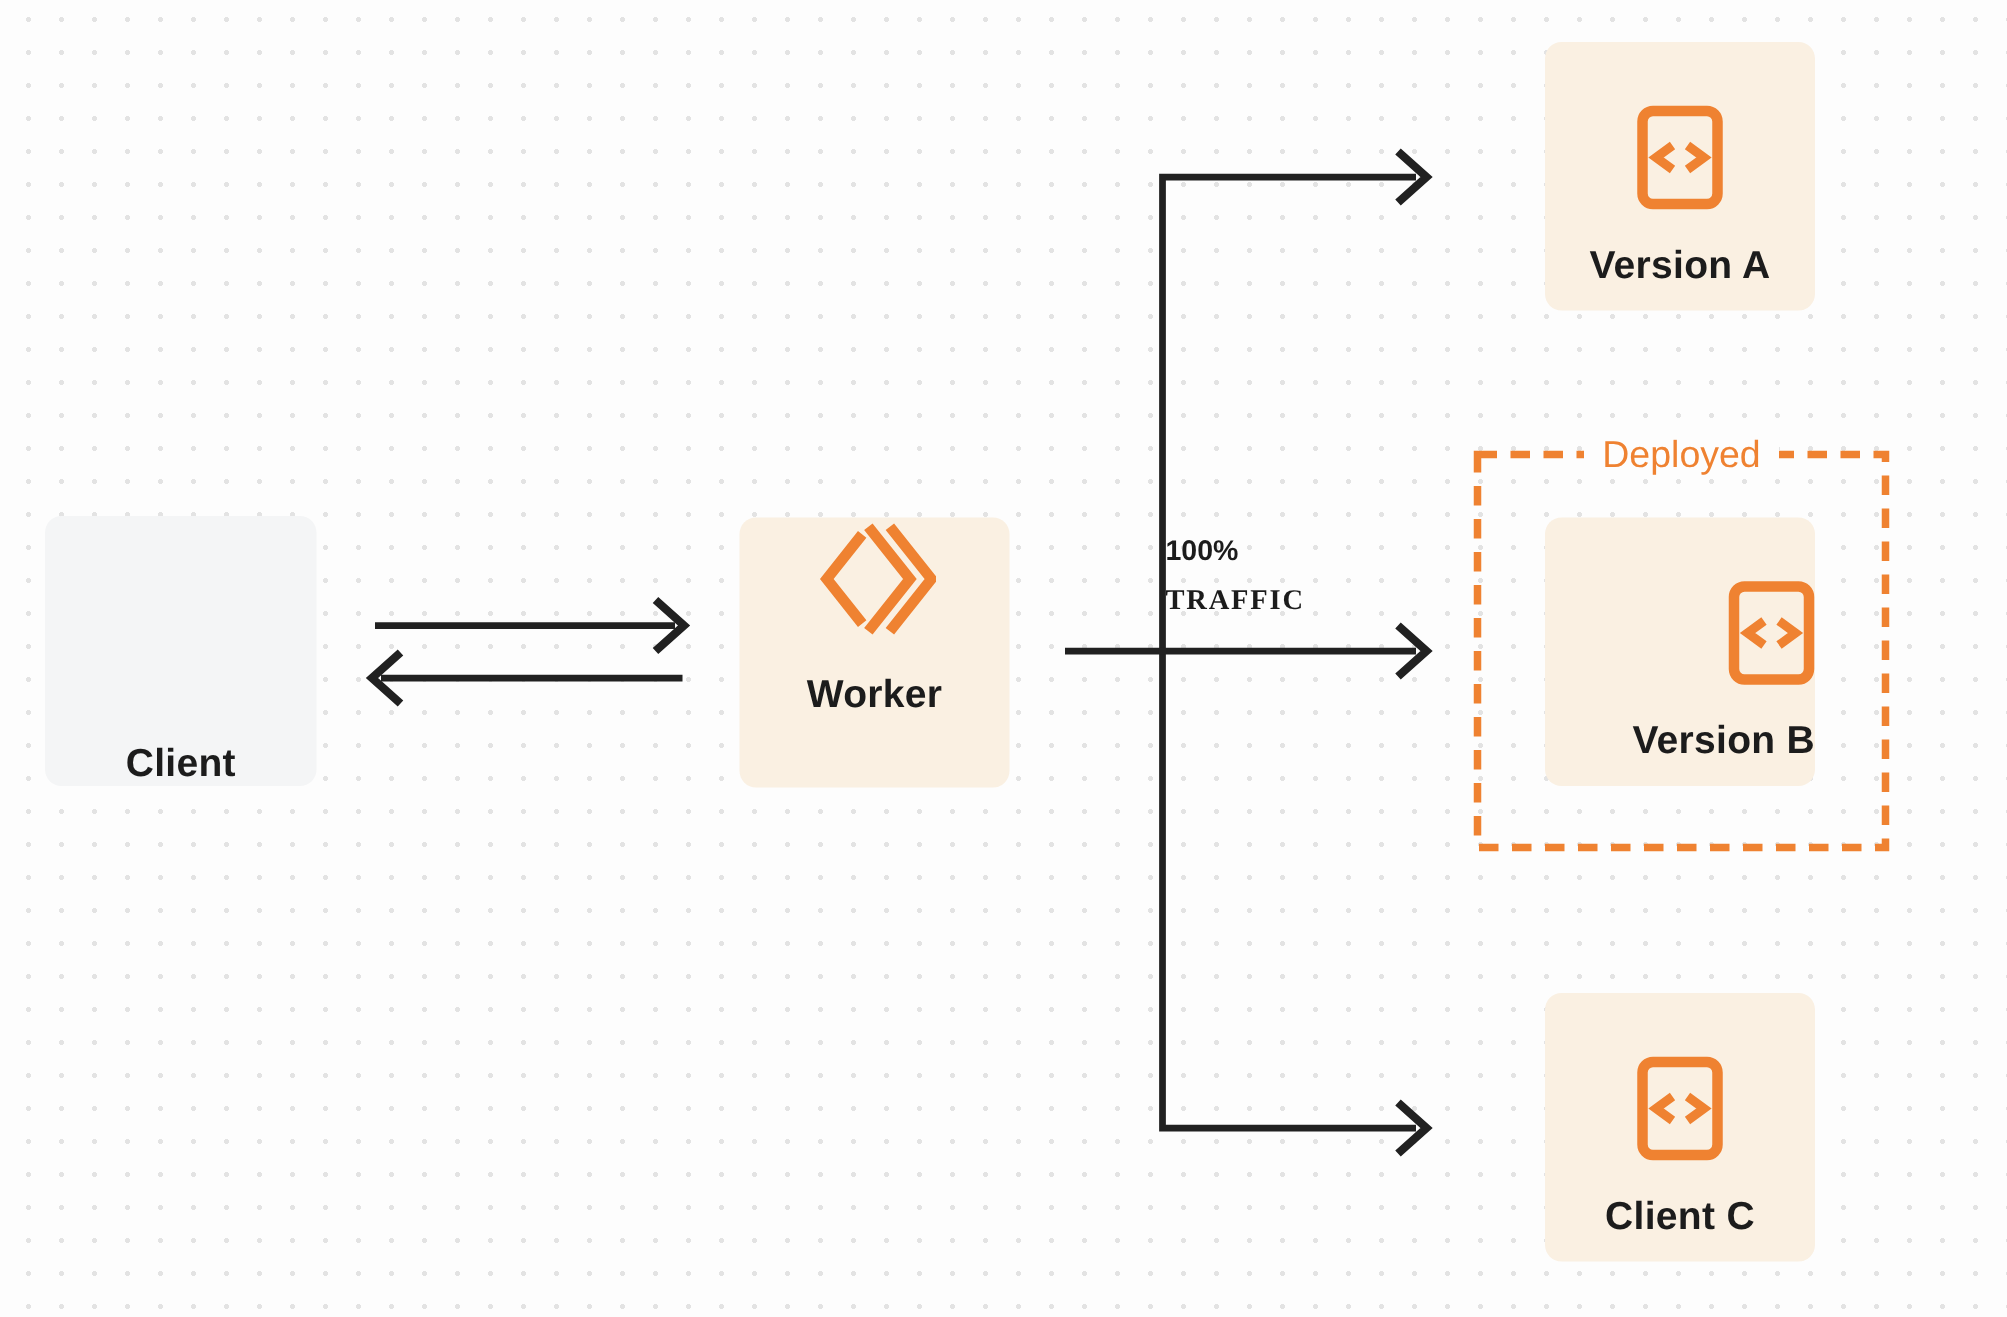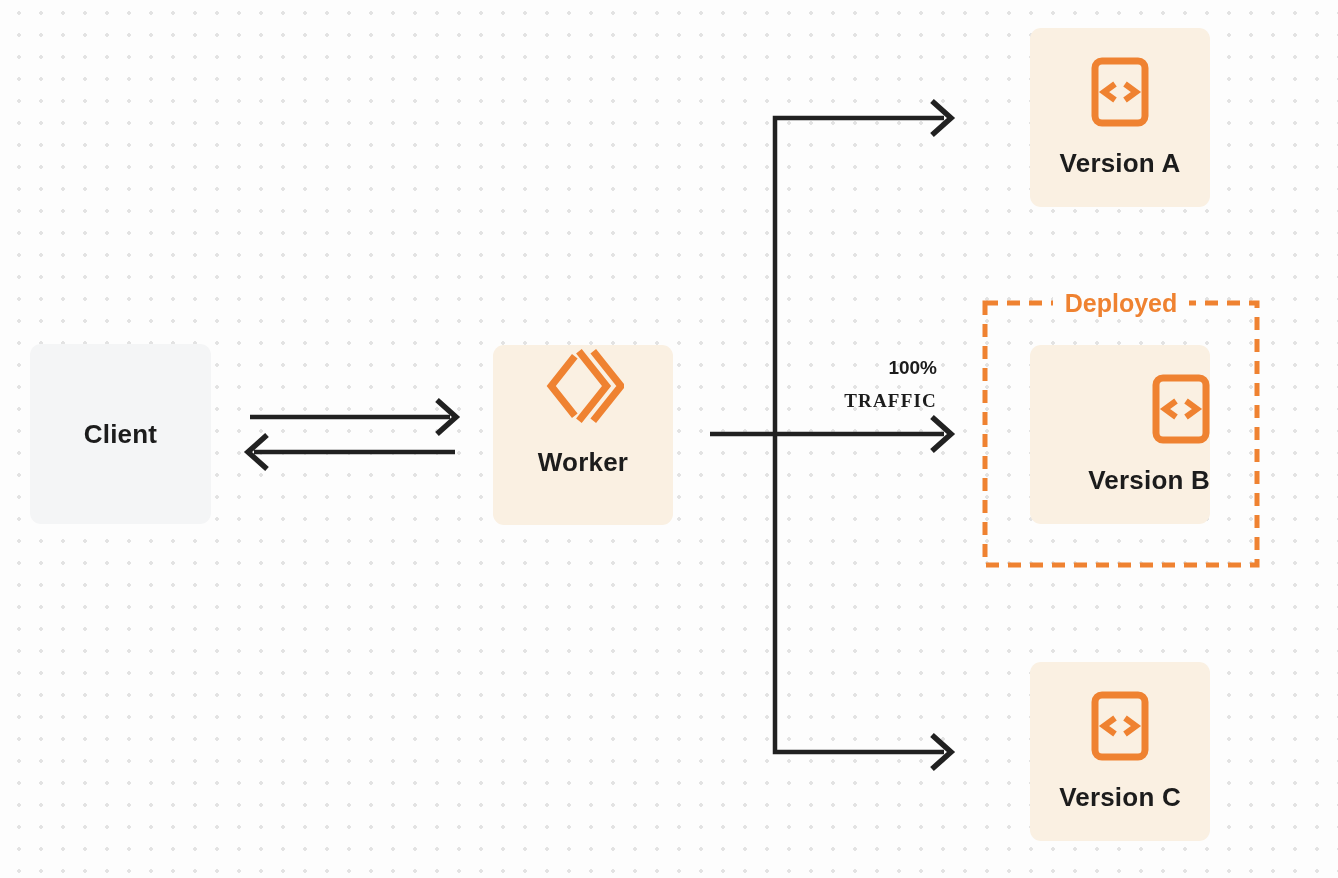--- a/index.html
+++ b/index.html
@@ -31,50 +31,50 @@
 
   .node{
     position:absolute;border-radius:11px;
     display:flex;flex-direction:column;align-items:center;
     color:var(--text);
   }
   .node .label{font-weight:700;font-size:26px;letter-spacing:.2px;}
   .node-client{
     left:30px;top:344px;width:181px;height:180px;
     background:var(--client-bg);
-    justify-content:center;
+    justify-content:flex-end;
   }
   .node-cream{background:var(--node-cream-bg);}
   .node-worker{left:493px;top:345px;width:180px;height:180px;}
   .node-worker .label{margin-top:20px;}
-  .node-version{width:180px;height:179px;padding-top:29px;}
+  .node-version{width:180px;height:179px;padding-top:42px;}
   .node-version .label{margin-top:21px;}
   .node-version-a{left:1030px;top:28px;}
   .node-version-b{left:1030px;top:345px;align-items:flex-end;}
   .node-version-c{left:1030px;top:662px;}
 
   .icon{display:block;}
   .icon-stroke{stroke:var(--accent-orange);fill:none;}
 
   .traffic-label{
     position:absolute;left:777px;top:351px;width:160px;
-    text-align:right;color:var(--text);
+    text-align:left;color:var(--text);
     font-weight:700;font-size:19px;line-height:33px;
   }
   .traffic-label .tl2{letter-spacing:1.2px;font-family:Liberation Serif, serif;}
 
   .deployed-wrap{
     position:absolute;left:985px;top:287px;width:272px;height:32px;
     text-align:center;line-height:32px;
   }
   .deployed-label{
     display:inline-block;padding:0 12px;
     background:var(--page-bg);
     color:var(--accent-orange);
-    font-weight:700;font-size:25px;line-height:32px;
+    font-weight:400;font-size:25px;line-height:32px;
   }
 </style>
 </head>
 <body>
 
 <div class="canvas">
 
   <svg class="lines" viewBox="0 0 1338 878" aria-hidden="true">
 
     <g>
@@ -146,16 +146,16 @@
     </svg>
     <div class="label">Version B</div>
   </div>
 
   <div class="node node-cream node-version node-version-c">
     <svg class="icon" width="58" height="70" viewBox="0 0 58 70">
       <rect class="icon-stroke" stroke-width="7" x="4" y="4" width="50" height="62" rx="7"></rect>
       <polyline class="icon-stroke" stroke-width="6" points="24,27 13,35 24,43"></polyline>
       <polyline class="icon-stroke" stroke-width="6" points="34,27 45,35 34,43"></polyline>
     </svg>
-    <div class="label">Version C</div>
+    <div class="label">Client C</div>
   </div>
 
 </div>
 
 </body></html>

